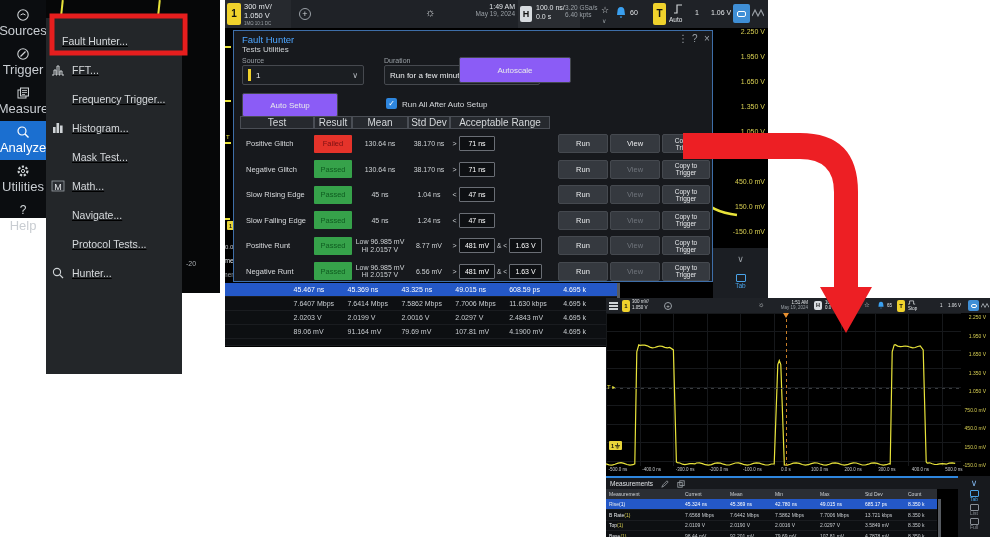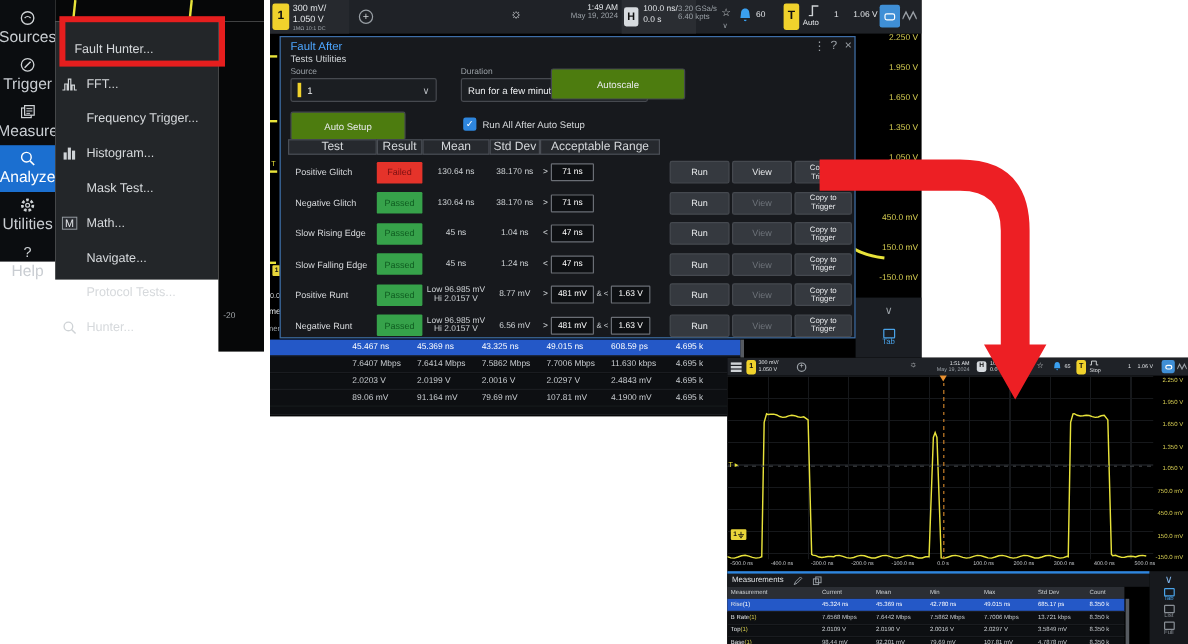--- a/index.html
+++ b/index.html
@@ -9,21 +9,21 @@
 
   
   .menu-shot { left:0; top:0; width:220px; height:293px; }
   .m-topstrip { left:46px; top:0; width:174px; height:18px; background:#060708; }
   .wave-tick { width:2px; height:15px; background:#e8e33a; transform:rotate(6deg); }
   .sidebar { left:0; top:0; width:46px; height:218px; background:#0b0d10; display:flex; flex-direction:column; align-items:center; padding-top:4px; }
   .sb-item { width:46px; padding:4px 0 5px; display:flex; flex-direction:column; align-items:center; gap:1px; cursor:pointer; }
   .sb-item.active { background:#1b6fd0; }
   .sb-label { font-size:13px; color:#c9cdd2; }
   .sb-item.active .sb-label { color:#fff; }
-  .menu-panel { left:46px; top:18px; width:136px; height:215px; background:#232629; padding-top:8px; }
+  .menu-panel { left:46px; top:18px; width:136px; height:356px; background:#232629; padding-top:8px;text-decoration:underline; }
   .menu-item { position:relative; height:29px; display:flex; align-items:center; color:#d6d9dc; font-size:10.5px; padding-left:26px; cursor:pointer; }
   .menu-item.noicon-first { padding-left:16px; }
   .menu-item .mi-icon { position:absolute; left:4px; top:50%; transform:translateY(-50%); width:16px; height:14px; display:flex; align-items:center; justify-content:center; }
   .edge-strip { left:182px; top:18px; width:38px; height:275px; background:#060708; }
   .edge-label { position:absolute; left:4px; top:242px; color:#a8acb0; font-size:7px; }
 
   
   .shot { background:#000; overflow:hidden; }
   .topbar { left:0; top:0; background:#1f2227; width:100%; }
   .chbadge { background:#f0d22c; color:#111; font-weight:bold; text-align:center; border-radius:2px; }
@@ -44,21 +44,21 @@
 
   
   .dialog { left:8px; top:30px; width:480px; height:252px; background:#17191d; border:1px solid #3e6ea8; }
   .dlg-title { position:absolute; left:8px; top:3px; color:#4da6ff; font-size:9.5px; }
   .dlg-ic { position:absolute; top:2px; color:#9aa0a6; font-size:10px; cursor:pointer; }
   .dlg-status { position:absolute; left:8px; top:14px; color:#cfd3d6; font-size:8px; }
   .dlg-lab { position:absolute; color:#9aa0a6; font-size:7px; }
   .dd { position:absolute; background:#1b1e22; border:1px solid #46494f; border-radius:2px; height:20px; display:flex; align-items:center; color:#eceef0; font-size:8px; padding:0 5px; cursor:pointer; }
   .dd .ddchev { margin-left:auto; color:#b6babf; font-size:8px; }
   .srcbar { width:3px; height:12px; background:#f0d22c; margin-right:5px; }
-  .btn { position:absolute; background:#4d7c0f; border:1px solid #44484e; border-radius:2px; color:#e8eaec; font-size:8px; display:flex; align-items:center; justify-content:center; cursor:pointer; }
+  .btn { position:absolute; background:#8b5cf6; border:1px solid #44484e; border-radius:2px; color:#e8eaec; font-size:8px; display:flex; align-items:center; justify-content:center; cursor:pointer; }
   .chkbox { position:absolute; width:11px; height:11px; background:#2e86de; border-radius:2px; color:#fff; font-size:8px; line-height:11px; text-align:center; cursor:pointer; }
   .chklab { position:absolute; color:#d6d9dc; font-size:8px; }
 
   .fh-head { position:absolute; left:0; top:85px; width:100%; height:13px; }
   .fh-hcell { position:absolute; top:0; height:13px; background:#26292e; border:1px solid #4a4e55; color:#d5d8db; font-size:10px; display:flex; align-items:center; justify-content:center; }
   .fh-rows { position:absolute; left:0; top:100px; width:100%; }
   .fh-row { position:relative; height:25.5px; display:flex; align-items:center; }
   .fh-test { width:74px; padding-left:6px; color:#d8dadd; font-size:7.5px; }
   .fh-badge { width:38px; height:18px; border-radius:1px; font-size:7.5px; display:flex; align-items:center; justify-content:center; }
   .fh-badge.fail { background:#e5332a; color:#7b1012; }
@@ -351,21 +351,21 @@
           <div class="mcell">79.69 mV</div>
           <div class="mcell">107.81 mV</div>
           <div class="mcell">4.1900 mV</div>
           <div class="mcell">4.695 k</div>
         </div>
         <div class="mrow" style="height: 7px;"></div>
       </div>
     <div class="abs mscroll"></div>
 
     <div class="abs dialog">
-      <div class="dlg-title">Fault After</div>
+      <div class="dlg-title">Fault Hunter</div>
       <div class="dlg-ic" style="left:444px;"><span>⋮</span></div>
       <div class="dlg-ic" style="left:458px;"><span>?</span></div>
       <div class="dlg-ic" style="left:470px;"><span>×</span></div>
       <div class="dlg-status">Tests Utilities</div>
 
       <div class="dlg-lab" style="left:8px;top:26px;">Source</div>
       <div class="dd" style="left:8px;top:34px;width:122px;">
         <span class="srcbar"></span>
         <span>1</span>
         <span class="ddchev">∨</span>

